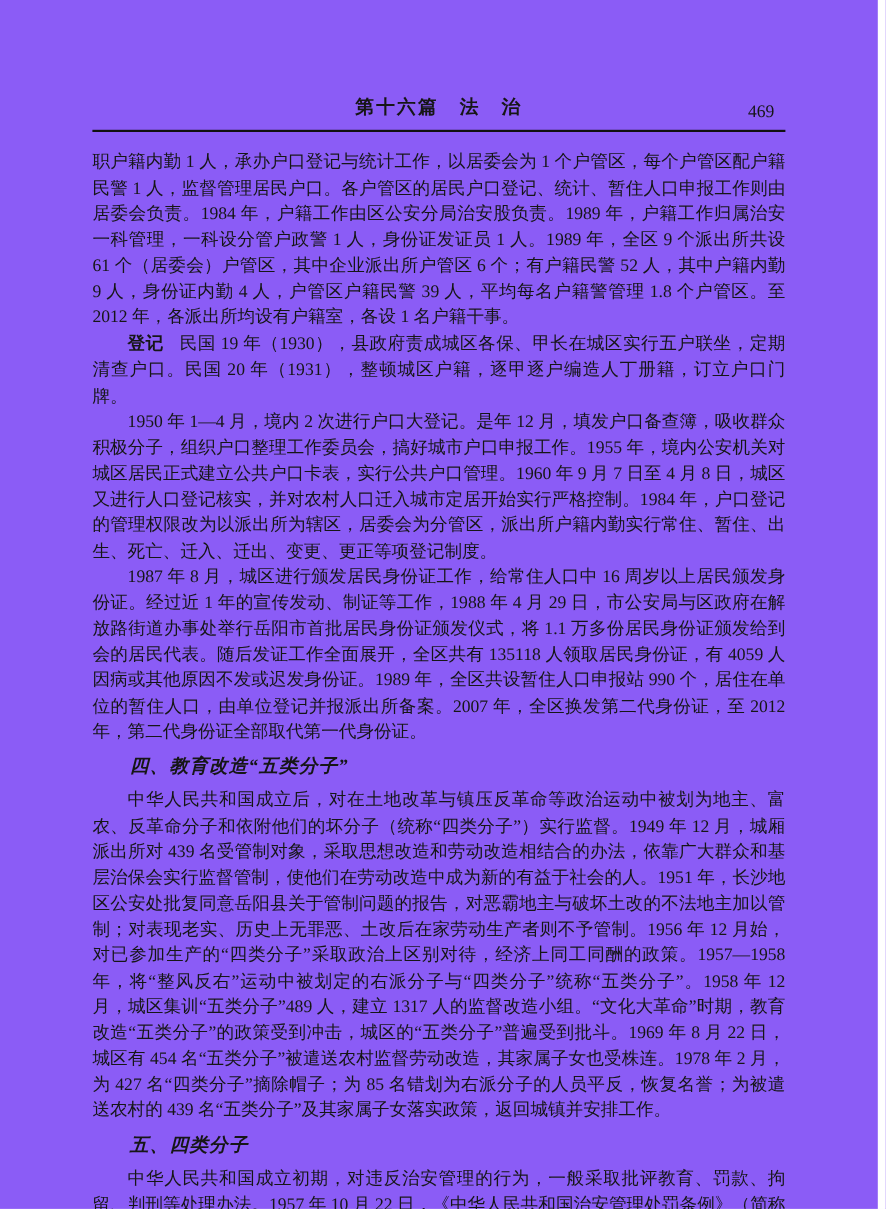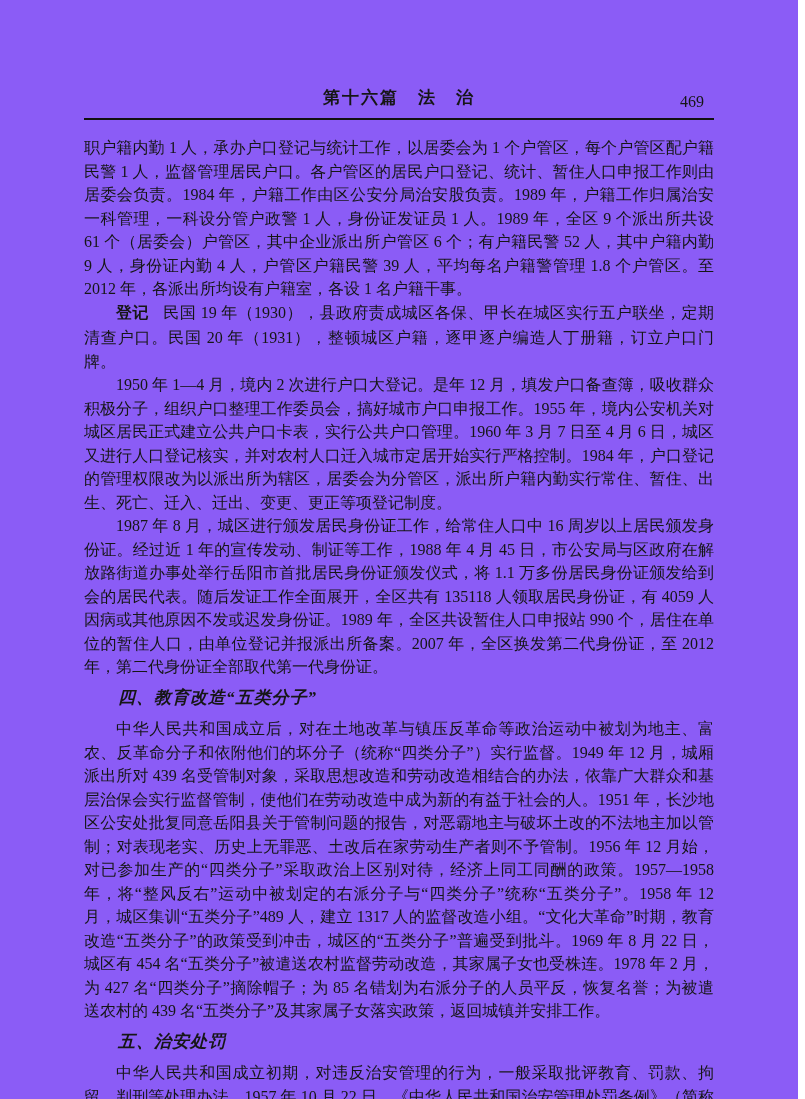--- a/index.html
+++ b/index.html
@@ -84,27 +84,27 @@
       <span class="chapter-title">第十六篇　法　治</span>
       <span class="page-number">469</span>
     </div>
 
     <div class="page-body">
 
       <p class="cont">职户籍内勤 1 人，承办户口登记与统计工作，以居委会为 1 个户管区，每个户管区配户籍民警 1 人，监督管理居民户口。各户管区的居民户口登记、统计、暂住人口申报工作则由居委会负责。1984 年，户籍工作由区公安分局治安股负责。1989 年，户籍工作归属治安一科管理，一科设分管户政警 1 人，身份证发证员 1 人。1989 年，全区 9 个派出所共设 61 个（居委会）户管区，其中企业派出所户管区 6 个；有户籍民警 52 人，其中户籍内勤 9 人，身份证内勤 4 人，户管区户籍民警 39 人，平均每名户籍警管理 1.8 个户管区。至 2012 年，各派出所均设有户籍室，各设 1 名户籍干事。</p>
 
       <p class="para"><span class="term">登记</span><span>民国 19 年（1930），县政府责成城区各保、甲长在城区实行五户联坐，定期清查户口。民国 20 年（1931），整顿城区户籍，逐甲逐户编造人丁册籍，订立户口门牌。</span></p>
 
-      <p class="para">1950 年 1—4 月，境内 2 次进行户口大登记。是年 12 月，填发户口备查簿，吸收群众积极分子，组织户口整理工作委员会，搞好城市户口申报工作。1955 年，境内公安机关对城区居民正式建立公共户口卡表，实行公共户口管理。1960 年 3 月 7 日至 4 月 6 日，城区又进行人口登记核实，并对农村人口迁入城市定居开始实行严格控制。1984 年，户口登记的管理权限改为以派出所为辖区，居委会为分管区，派出所户籍内勤实行常住、暂住、出生、死亡、迁入、迁出、变更、更正等项登记制度。</p>
+      <p class="para">1950 年 1—4 月，境内 2 次进行户口大登记。是年 12 月，填发户口备查簿，吸收群众积极分子，组织户口整理工作委员会，搞好城市户口申报工作。1955 年，境内公安机关对城区居民正式建立公共户口卡表，实行公共户口管理。1960 年 9 月 7 日至 4 月 8 日，城区又进行人口登记核实，并对农村人口迁入城市定居开始实行严格控制。1984 年，户口登记的管理权限改为以派出所为辖区，居委会为分管区，派出所户籍内勤实行常住、暂住、出生、死亡、迁入、迁出、变更、更正等项登记制度。</p>
 
-      <p class="para">1987 年 8 月，城区进行颁发居民身份证工作，给常住人口中 16 周岁以上居民颁发身份证。经过近 1 年的宣传发动、制证等工作，1988 年 4 月 45 日，市公安局与区政府在解放路街道办事处举行岳阳市首批居民身份证颁发仪式，将 1.1 万多份居民身份证颁发给到会的居民代表。随后发证工作全面展开，全区共有 135118 人领取居民身份证，有 4059 人因病或其他原因不发或迟发身份证。1989 年，全区共设暂住人口申报站 990 个，居住在单位的暂住人口，由单位登记并报派出所备案。2007 年，全区换发第二代身份证，至 2012 年，第二代身份证全部取代第一代身份证。</p>
+      <p class="para">1987 年 8 月，城区进行颁发居民身份证工作，给常住人口中 16 周岁以上居民颁发身份证。经过近 1 年的宣传发动、制证等工作，1988 年 4 月 29 日，市公安局与区政府在解放路街道办事处举行岳阳市首批居民身份证颁发仪式，将 1.1 万多份居民身份证颁发给到会的居民代表。随后发证工作全面展开，全区共有 135118 人领取居民身份证，有 4059 人因病或其他原因不发或迟发身份证。1989 年，全区共设暂住人口申报站 990 个，居住在单位的暂住人口，由单位登记并报派出所备案。2007 年，全区换发第二代身份证，至 2012 年，第二代身份证全部取代第一代身份证。</p>
 
       <h3 class="section-heading">四、教育改造“五类分子”</h3>
 
       <p class="para">中华人民共和国成立后，对在土地改革与镇压反革命等政治运动中被划为地主、富农、反革命分子和依附他们的坏分子（统称“四类分子”）实行监督。1949 年 12 月，城厢派出所对 439 名受管制对象，采取思想改造和劳动改造相结合的办法，依靠广大群众和基层治保会实行监督管制，使他们在劳动改造中成为新的有益于社会的人。1951 年，长沙地区公安处批复同意岳阳县关于管制问题的报告，对恶霸地主与破坏土改的不法地主加以管制；对表现老实、历史上无罪恶、土改后在家劳动生产者则不予管制。1956 年 12 月始，对已参加生产的“四类分子”采取政治上区别对待，经济上同工同酬的政策。1957—1958 年，将“整风反右”运动中被划定的右派分子与“四类分子”统称“五类分子”。1958 年 12 月，城区集训“五类分子”489 人，建立 1317 人的监督改造小组。“文化大革命”时期，教育改造“五类分子”的政策受到冲击，城区的“五类分子”普遍受到批斗。1969 年 8 月 22 日，城区有 454 名“五类分子”被遣送农村监督劳动改造，其家属子女也受株连。1978 年 2 月，为 427 名“四类分子”摘除帽子；为 85 名错划为右派分子的人员平反，恢复名誉；为被遣送农村的 439 名“五类分子”及其家属子女落实政策，返回城镇并安排工作。</p>
 
-      <h3 class="section-heading">五、治安处罚</h3>
+      <h3 class="section-heading">五、四类分子</h3>
 
       <p class="para">中华人民共和国成立初期，对违反治安管理的行为，一般采取批评教育、罚款、拘留、判刑等处理办法。1957 年 10 月 22 日，《中华人民共和国治安管理处罚条例》（简称《治安管理处罚条例》）颁布后，对违反治安管理条例，情节较轻，尚不够刑事处分的人，进行警告、罚款和行政拘留。1960 年，</p>
 
     </div>
   </div>
 </div>
 
 </body></html>

